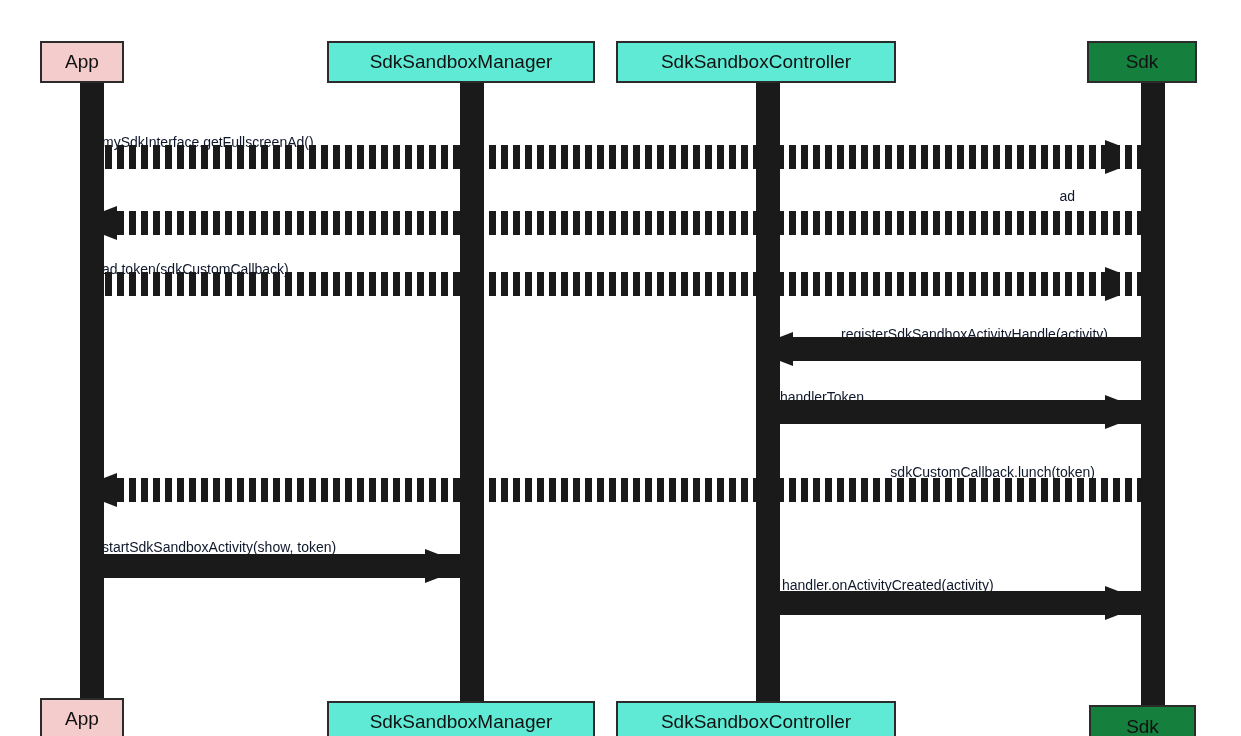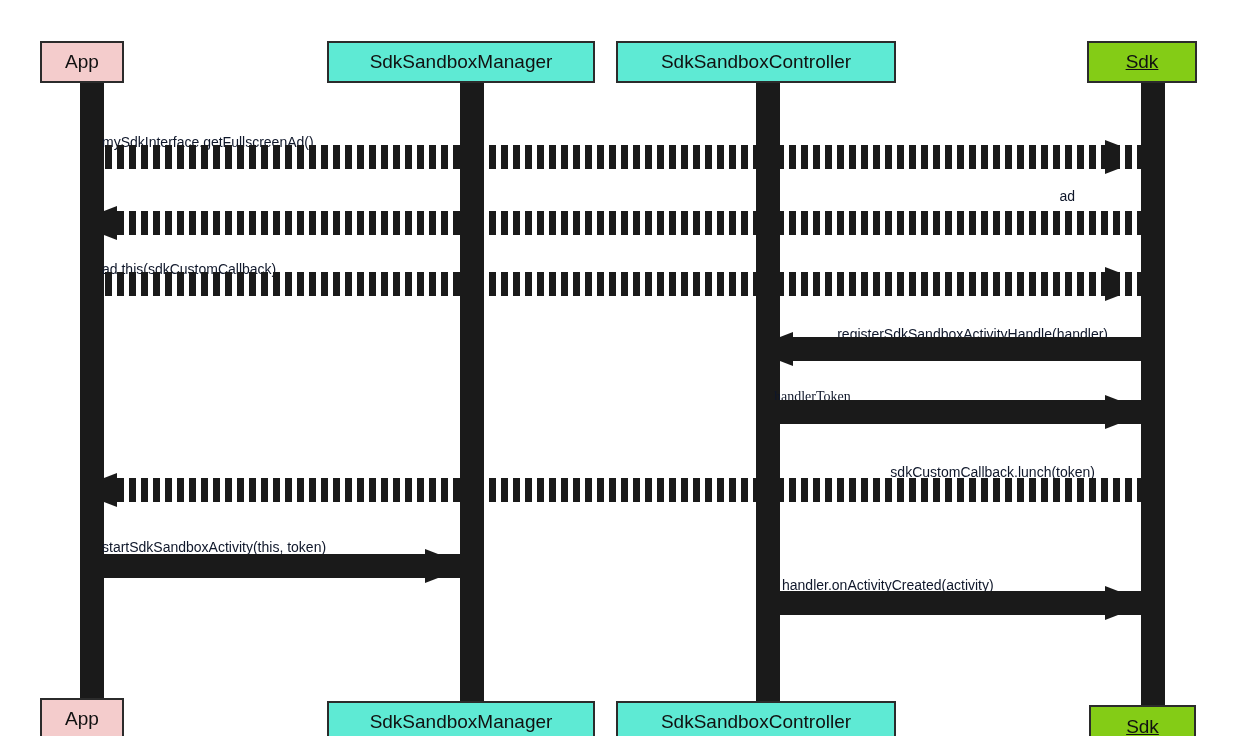--- a/index.html
+++ b/index.html
@@ -10,21 +10,21 @@
 
   
   .actor {
     position:absolute; height:42px;
     border:2px solid #2b2b2b;
     display:flex; align-items:center; justify-content:center;
     font-size:19px; color:#111; z-index:3;
   }
   .fill-pink   { background:#f4cccc; }
   .fill-yellow { background:#5eead4; }
-  .fill-green  { background:#84cc16;text-decoration:underline; }
+  .fill-green  { background:#15803d; }
 
   .pos-app-top        { left:16px;  top:17px;  width:84px;  }
   .pos-manager-top    { left:303px; top:17px;  width:268px; }
   .pos-controller-top { left:592px; top:17px;  width:280px; }
   .pos-sdk-top        { left:1063px;top:17px;  width:110px; }
 
   .pos-app-bot        { left:16px;  top:674px; width:84px;  }
   .pos-manager-bot    { left:303px; top:677px; width:268px; }
   .pos-controller-bot { left:592px; top:677px; width:280px; }
   .pos-sdk-bot        { left:1065px;top:681px; width:107px; height:44px; }
@@ -57,21 +57,21 @@
   .m4 { left:733px; top:314px; width:384px;  }
   .m5 { left:733px; top:377px; width:384px;  }
   .m6 { left:57px;  top:455px; width:1060px; }
   .m7 { left:57px;  top:531px; width:380px;  }
   .m8 { left:733px; top:568px; width:384px;  }
 
   .m1 .label { left:9px; }
   .m2 .label { right:54px; bottom:20px;margin-top:48px; }
   .m3 .label { left:9px; }
   .m4 .label { right:21px; }
-  .m5 .label { left:5px;font-family:Liberation Serif, serif; }
+  .m5 .label { left:11px; }
   .m6 .label { right:34px; bottom:11px; }
   .m7 .label { left:9px; bottom:12px; }
   .m8 .label { left:13px; bottom:11px; }
 
   
   .note {
     position:absolute; left:1002px; top:590px; width:230px; height:77px;
     border:2px solid #1f1f1f; background:transparent; z-index:4;
     padding:12px 10px 0 14px;
     font-size:15px; line-height:22px; color:#2e2e2e;
@@ -106,45 +106,45 @@
     <div class="arrowhead"></div>
   </div>
 
   <div class="msg dashed arrow-left m2">
     <div class="label">ad</div>
     <div class="line"></div>
     <div class="arrowhead"></div>
   </div>
 
   <div class="msg dashed arrow-right m3">
-    <div class="label">ad.this(sdkCustomCallback)</div>
+    <div class="label">ad.token(sdkCustomCallback)</div>
     <div class="line"></div>
     <div class="arrowhead"></div>
   </div>
 
   <div class="msg solid arrow-left m4">
-    <div class="label">registerSdkSandboxActivityHandle(handler)</div>
+    <div class="label">registerSdkSandboxActivityHandle(activity)</div>
     <div class="line"></div>
     <div class="arrowhead"></div>
   </div>
 
   <div class="msg solid arrow-right m5">
     <div class="label">handlerToken</div>
     <div class="line"></div>
     <div class="arrowhead"></div>
   </div>
 
   <div class="msg dashed arrow-left m6">
     <div class="label">sdkCustomCallback.lunch(token)</div>
     <div class="line"></div>
     <div class="arrowhead"></div>
   </div>
 
   <div class="msg solid arrow-right m7">
-    <div class="label">startSdkSandboxActivity(this, token)</div>
+    <div class="label">startSdkSandboxActivity(show, token)</div>
     <div class="line"></div>
     <div class="arrowhead"></div>
   </div>
 
   <div class="msg solid arrow-right m8">
     <div class="label">handler.onActivityCreated(activity)</div>
     <div class="line"></div>
     <div class="arrowhead"></div>
   </div>
 

